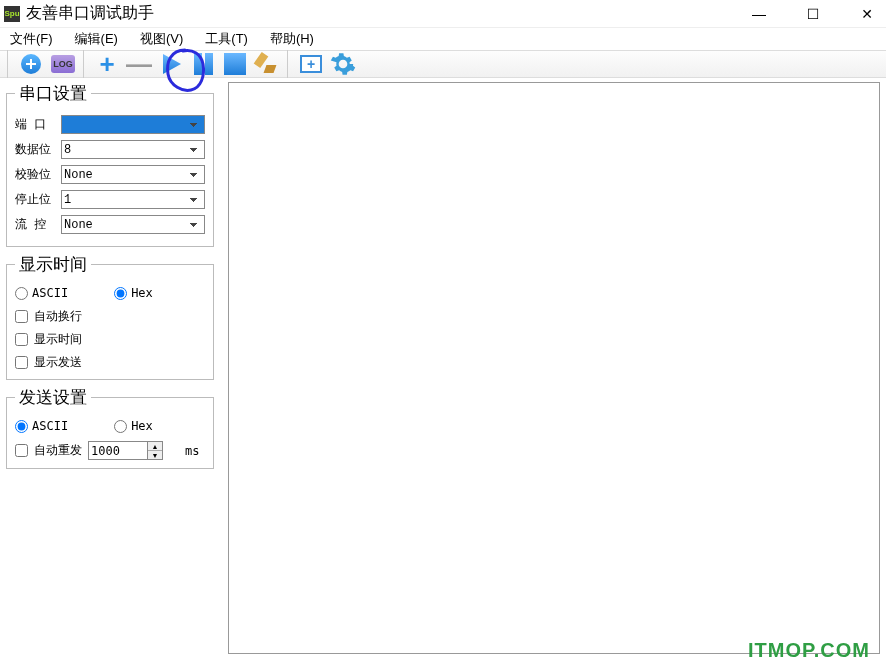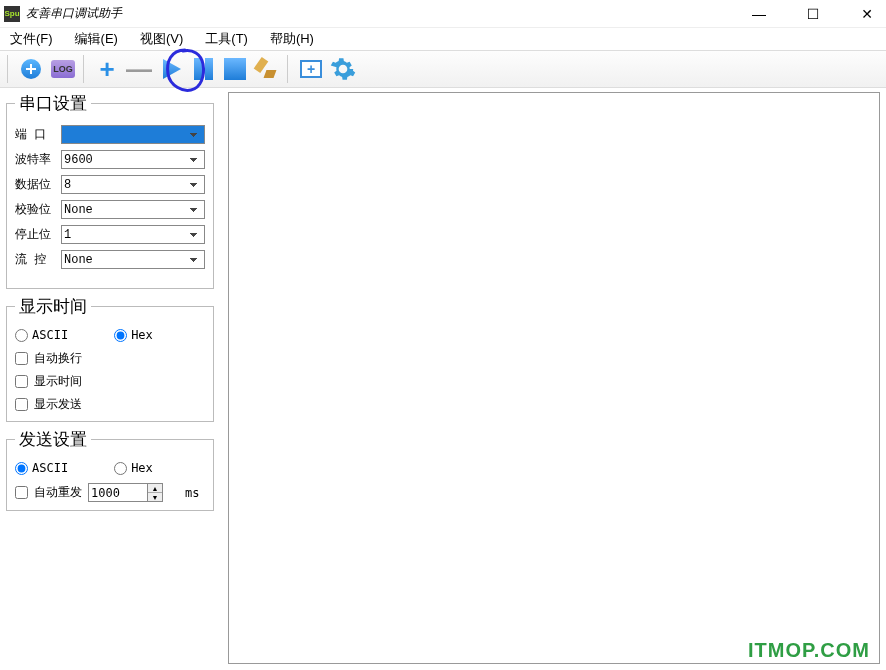--- a/index.html
+++ b/index.html
@@ -20,34 +20,34 @@
     background: #fff;
     border-bottom: 1px solid #eee;
   }
   .app-icon {
     width: 16px; height: 16px;
     background: #333;
     margin-right: 6px;
     display:flex;align-items:center;justify-content:center;
     color:#a6e22e;font-size:8px;font-weight:bold;
   }
-  .title-text { font-size: 12px; font-style: italic; }
+  .title-text { font-size: 16px; }
   .win-controls { margin-left: auto; display: flex; gap: 24px; font-size: 14px; }
   .win-btn { width: 30px; text-align: center; }
   .menubar {
     height: 22px;
     display: flex;
     align-items: center;
     padding: 0 6px;
     gap: 14px;
     background: #fff;
   }
   .menu-item { padding: 2px 4px; font-size: 13px; }
   .toolbar {
-    height: 38px;
+    height: 28px;
     background: linear-gradient(#fdfdfd, #f1f1f1);
     border-top: 1px solid #ddd;
     border-bottom: 1px solid #ddd;
     display: flex;
     align-items: center;
     padding: 0 4px;
     gap: 2px;
     position: relative;
   }
   .tb-sep { width:4px; height:28px; border-left:1px solid #ccc; margin:0 3px; }
@@ -88,21 +88,21 @@
     padding: 4px 4px 4px 6px;
     display:flex;flex-direction:column;gap:6px;
   }
   fieldset {
     border: 1px solid #bbb;
     padding: 10px 8px 8px 8px;
     font-size: 12px;
   }
   legend { padding: 0 4px; font-size: 17px; }
   .row { display:flex; align-items:center; margin-bottom:6px; gap:6px; }
-  .row:last-child{margin-bottom:11px;}
+  .row:last-child{margin-bottom:4px;}
   .lbl { width: 40px; letter-spacing:2px; }
   .lbl-wide { width: 40px; }
   select.combo, .combo {
     flex:1; height:19px; border:1px solid #888; background:#fff; font-size:12px; padding:0 2px;
     appearance:none; -webkit-appearance:none;
     background-image: linear-gradient(45deg, transparent 50%, #444 50%), linear-gradient(135deg, #444 50%, transparent 50%);
     background-position: calc(100% - 10px) 7px, calc(100% - 6px) 7px;
     background-size: 4px 4px, 4px 4px;
     background-repeat: no-repeat;
   }
@@ -212,24 +212,20 @@
 <div class="content">
   <div class="left-panel">
 
     <fieldset>
       <legend>串口设置</legend>
       <div class="row">
         <span class="lbl">端 口</span>
         <select class="combo sel"><option></option></select>
       </div>
       <div class="row">
-        <span class="lbl-wide">波特率</span>
-        <select class="combo mono"><option>9600</option></select>
-      </div>
-      <div class="row">
         <span class="lbl-wide">数据位</span>
         <select class="combo mono"><option>8</option></select>
       </div>
       <div class="row">
         <span class="lbl-wide">校验位</span>
         <select class="combo mono"><option>None</option></select>
       </div>
       <div class="row">
         <span class="lbl-wide">停止位</span>
         <select class="combo mono"><option>1</option></select>

